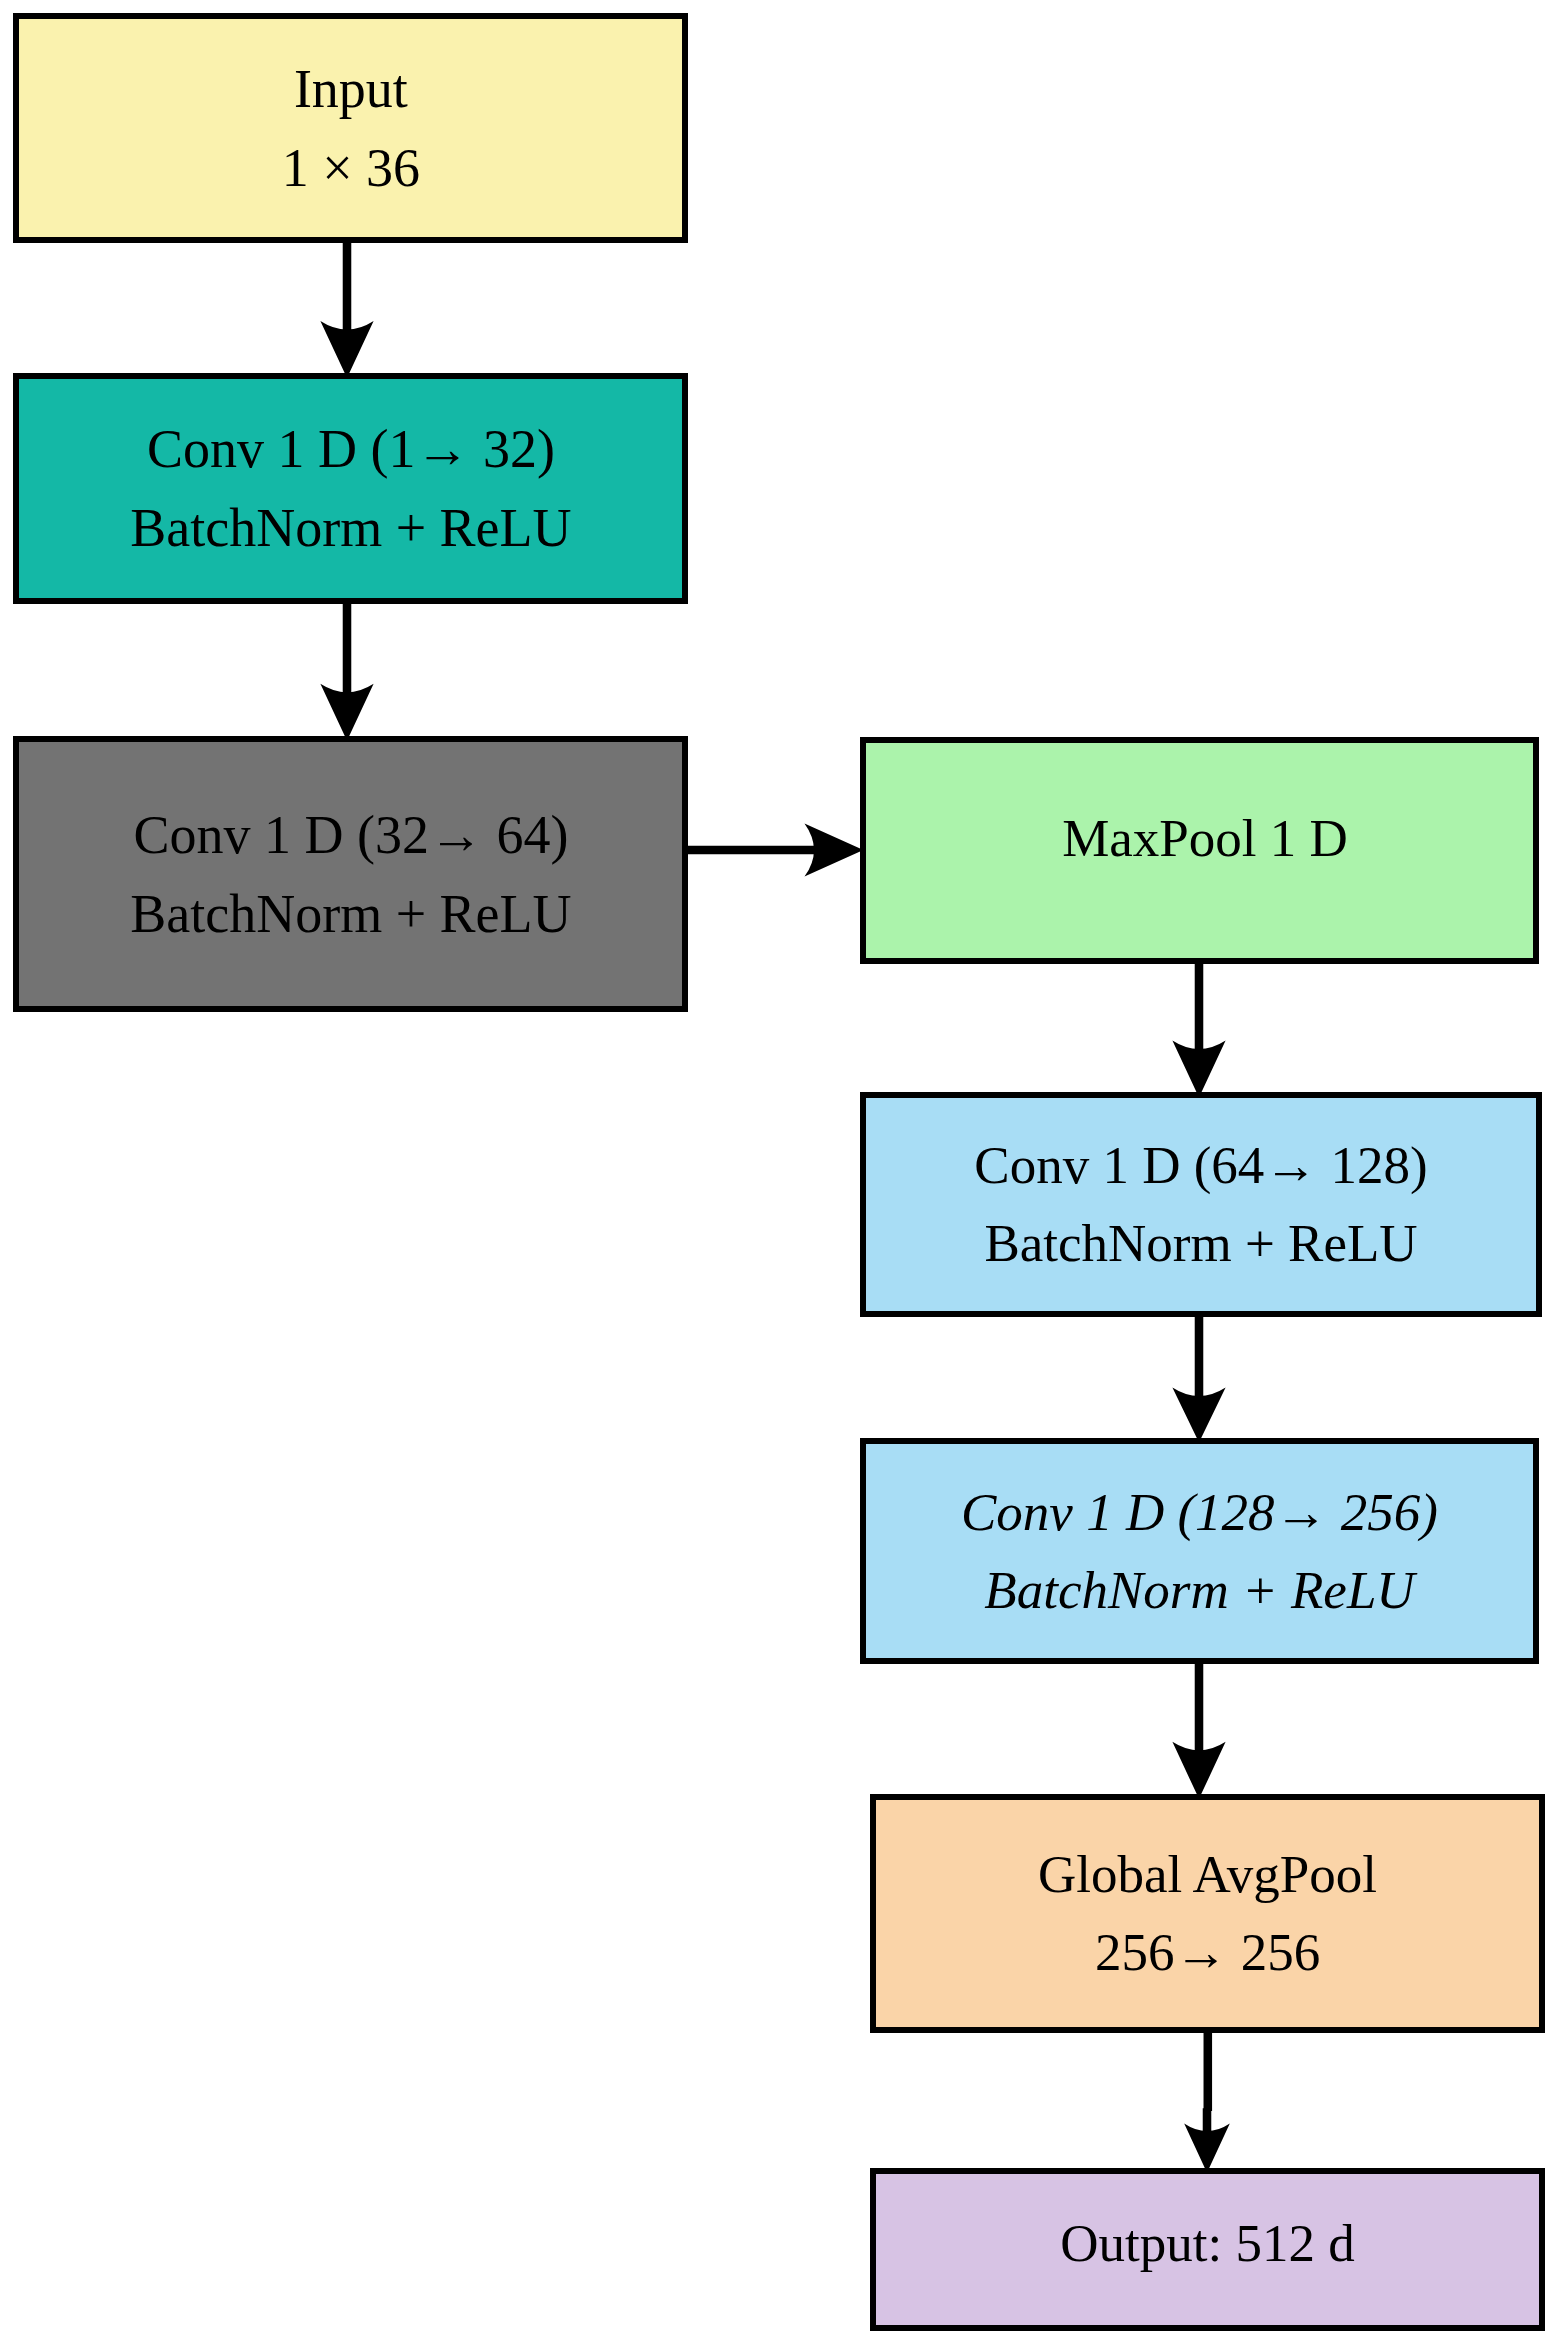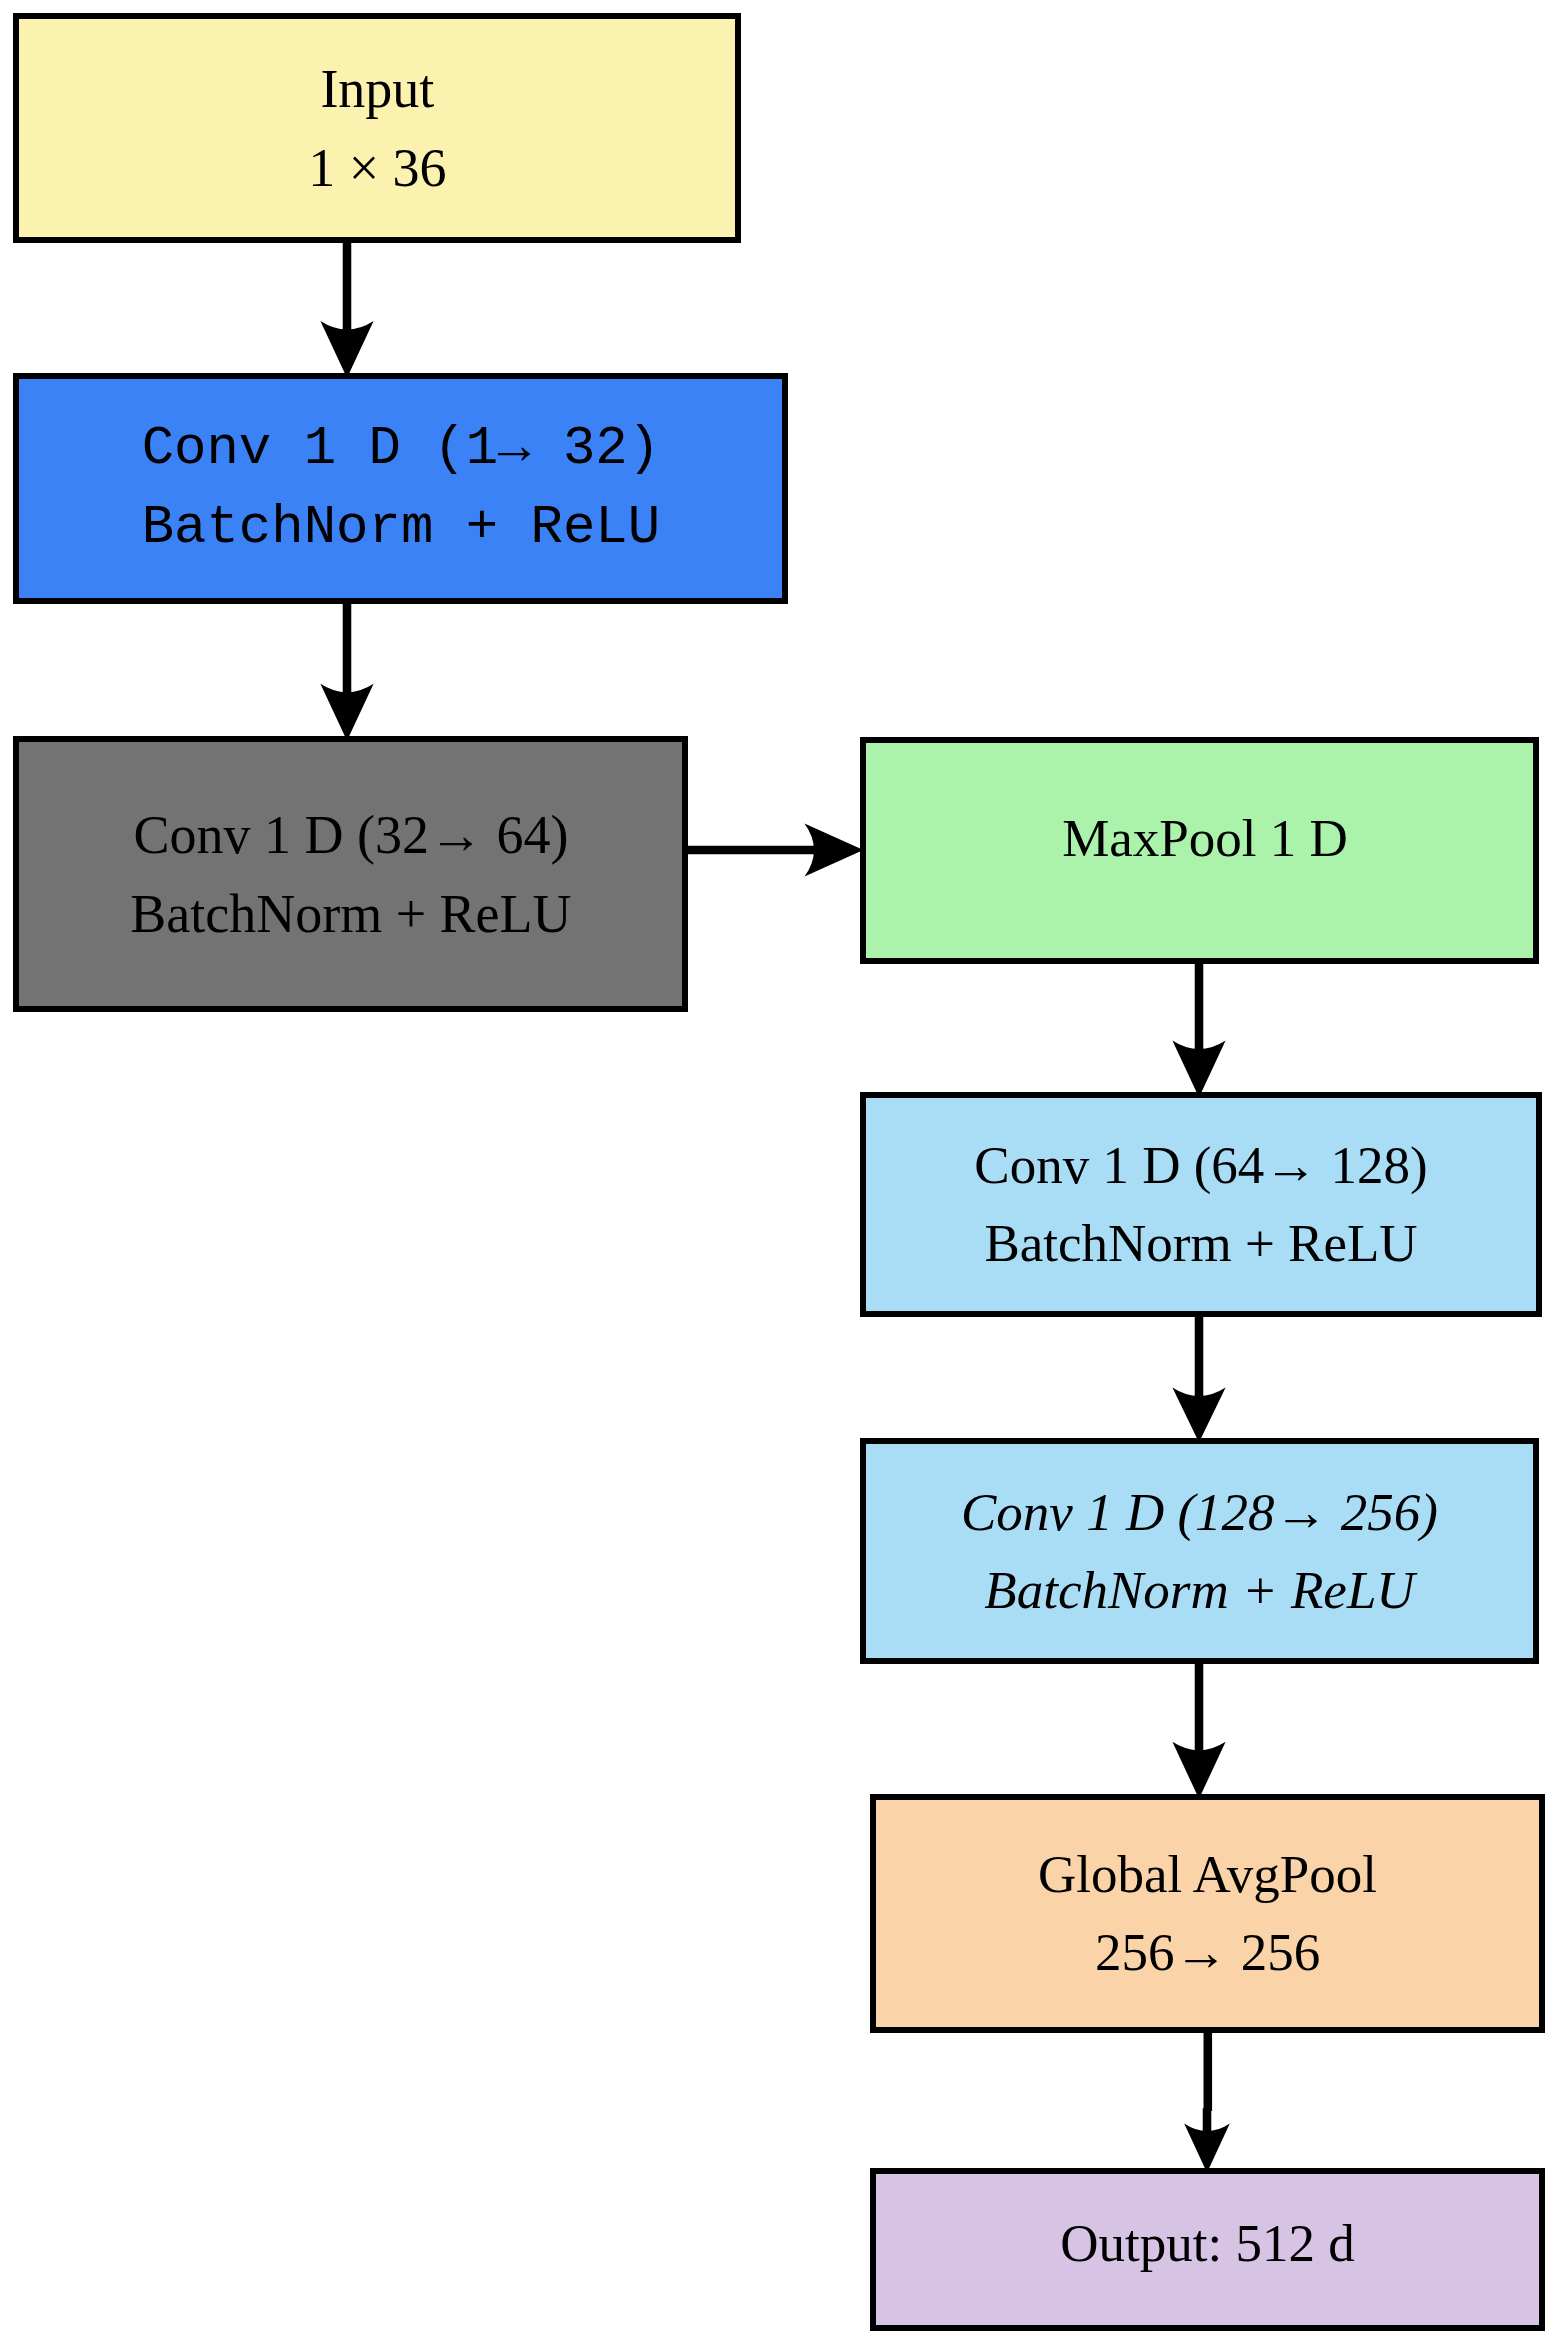--- a/index.html
+++ b/index.html
@@ -29,22 +29,22 @@
   .node .line1,
   .node .line2 {
     display: block;
     white-space: nowrap;
     line-height: 1.0;
   }
   .node .line1 { margin-bottom: 25px; }
   .node.single .line1 { margin-bottom: 12px; }
 
   
-  #node-input      { left: 13.4px;  top: 13.4px;   width: 728px; height: 230px;  background: #FAF2AE; font-size: 54px; }
-  #node-conv1      { left: 13.4px;  top: 373px;  width: 775px; height: 231px;  background: #3b82f6; font-size: 54px; font-family: Liberation Mono, monospace; }
+  #node-input      { left: 13.4px;  top: 13.4px;   width: 675px; height: 230px;  background: #FAF2AE; font-size: 54px; }
+  #node-conv1      { left: 13.4px;  top: 373px;  width: 675px; height: 231px;  background: #14b8a6; font-size: 54px; }
   #node-conv2      { left: 13.4px;  top: 736px;  width: 675px; height: 276px;  background: #737373; font-size: 54px; }
 
   
   #node-maxpool    { left: 860px; top: 737px;  width: 679px; height: 227px;  background: #ABF3AB; font-size: 53px; padding-left: 11px; }
   #node-conv3      { left: 860px; top: 1092px; width: 682px; height: 225px;  background: #A8DDF5; font-size: 53px; }
   #node-conv4      { left: 860px; top: 1438px; width: 679px; height: 226px;  background: #A8DDF5; font-size: 53px; font-style: italic; }
   #node-gap        { left: 870px; top: 1794px; width: 675px; height: 239px;  background: #FAD4A8; font-size: 53px; text-align: center; }
   #node-output     { left: 870px; top: 2168px; width: 675px; height: 163px;  background: #D7C3E4; font-size: 53px; }
 
   .edge {

